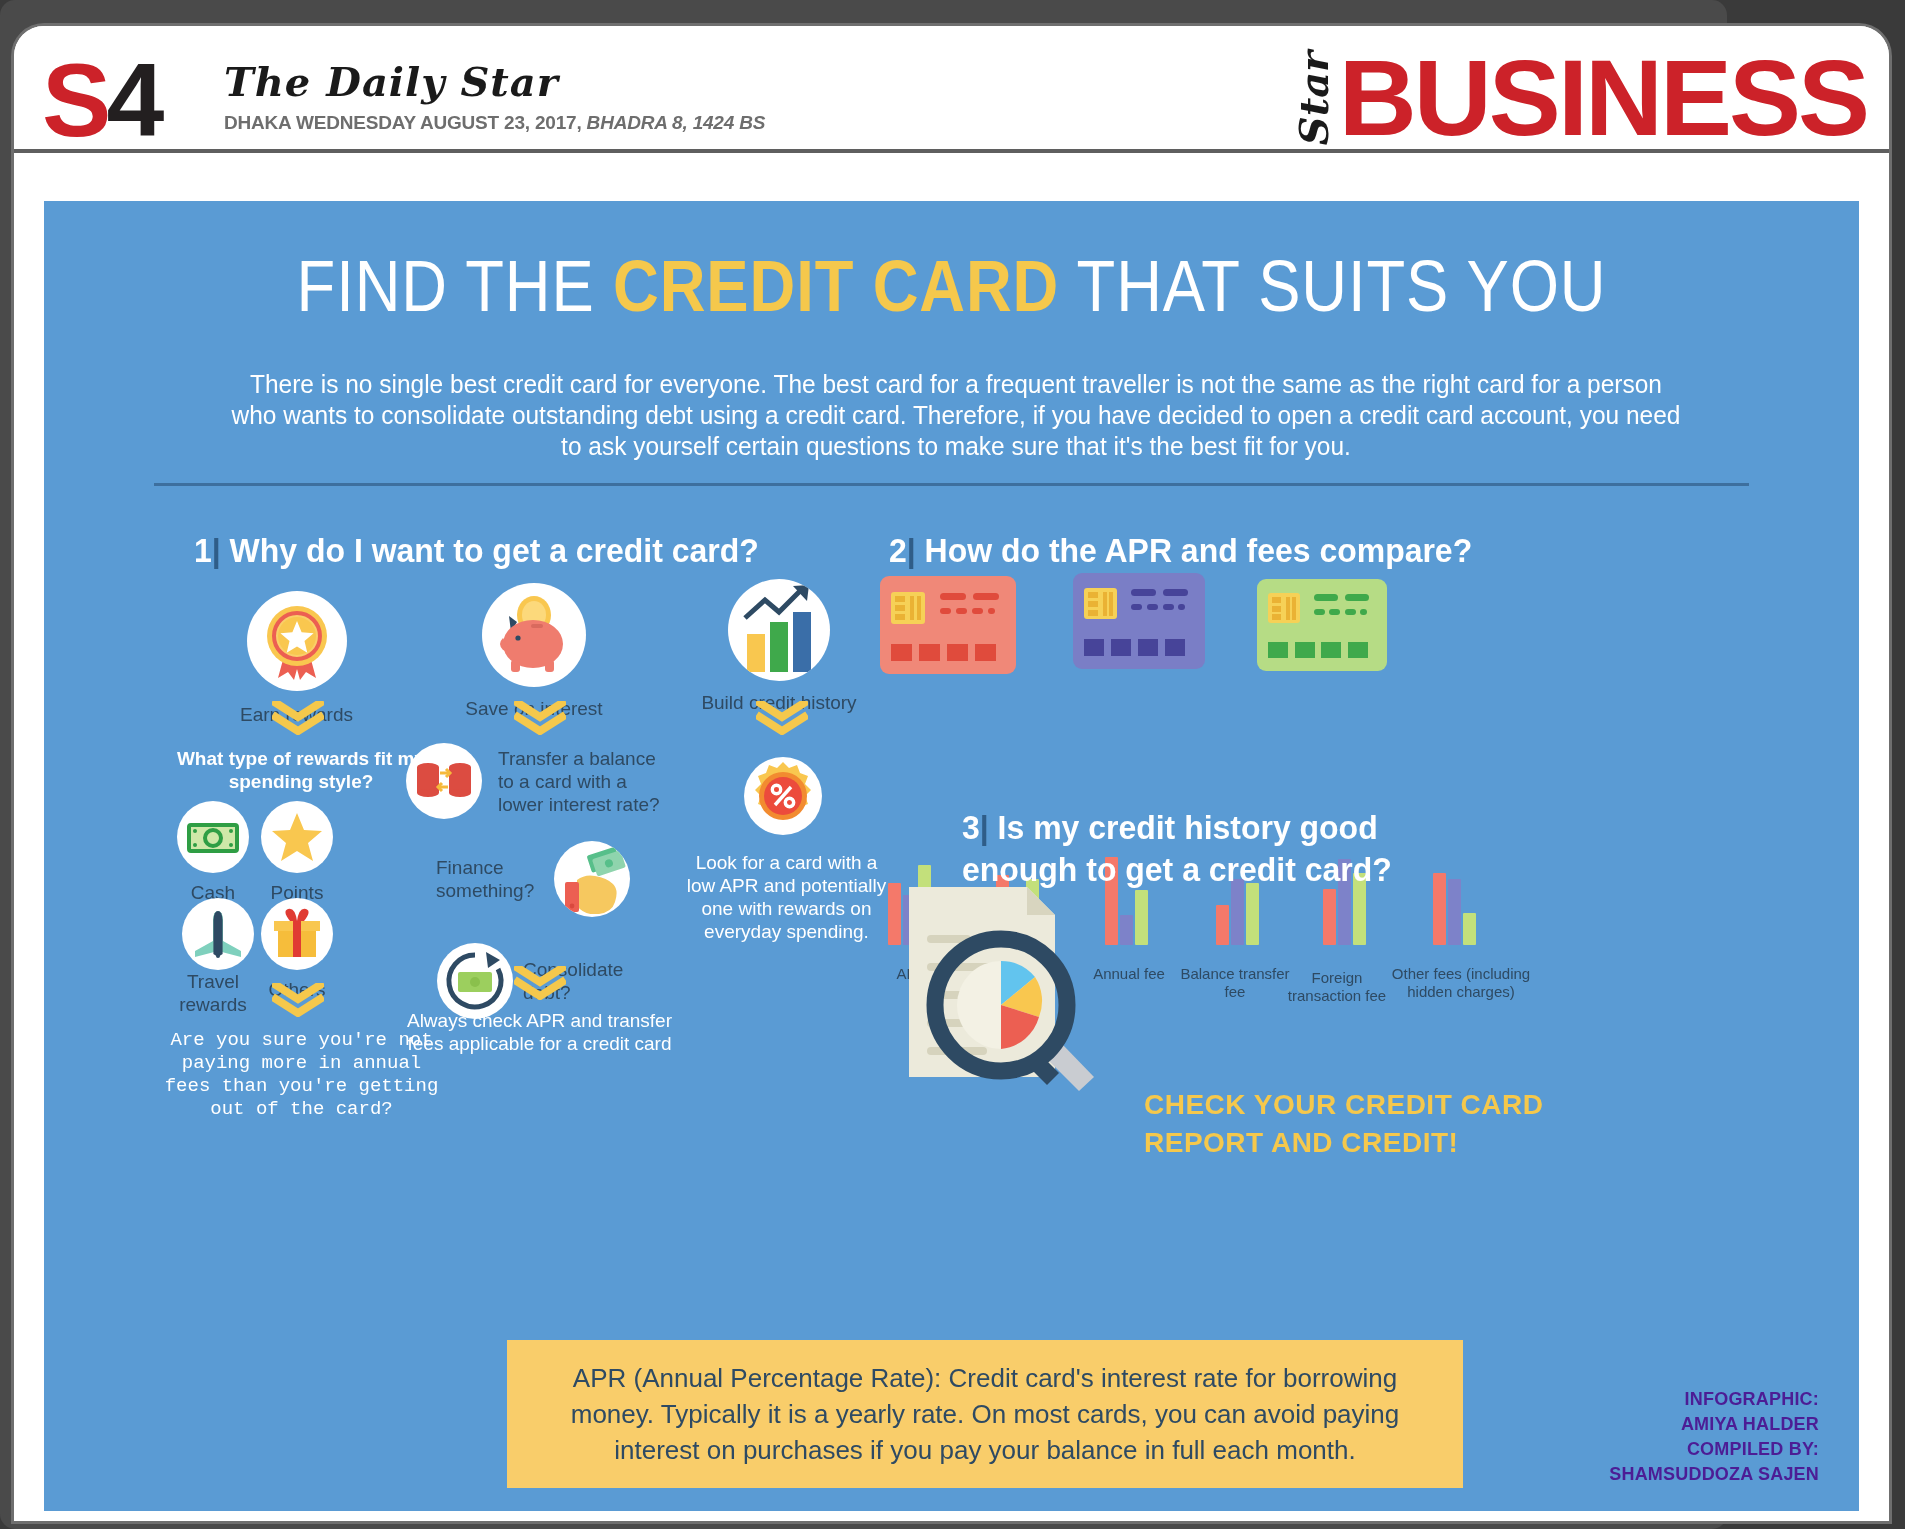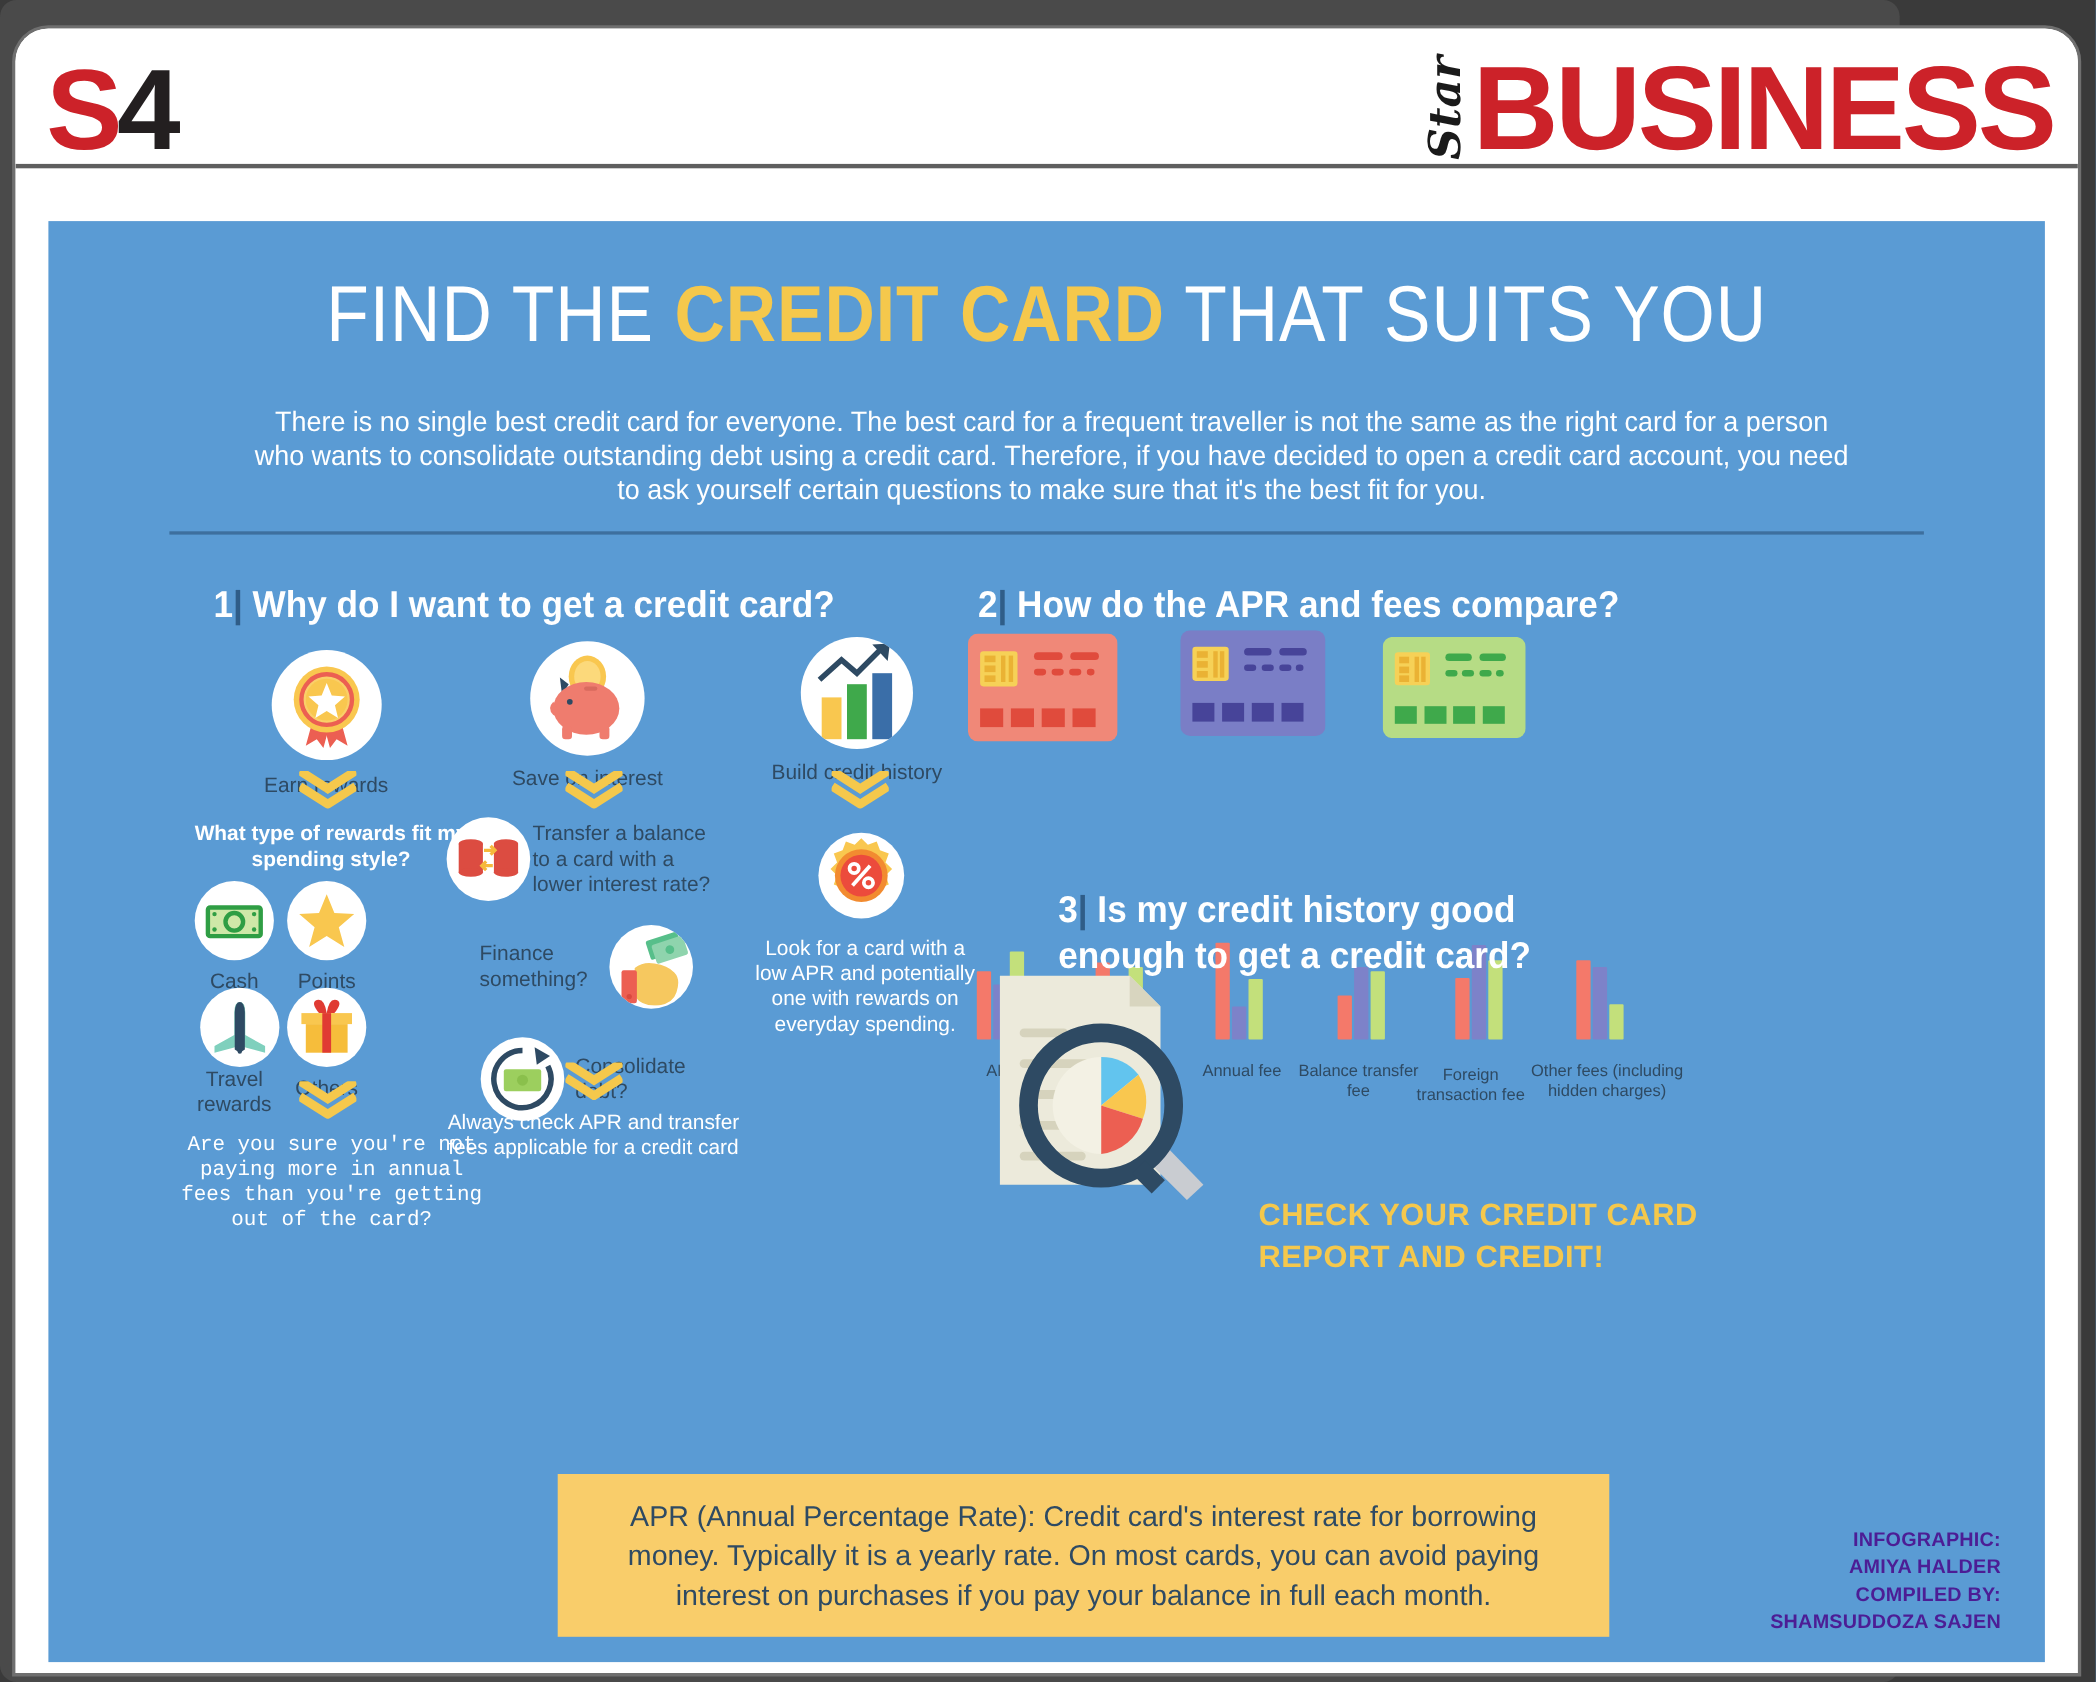--- a/index.html
+++ b/index.html
@@ -199,20 +199,24 @@
   }
 </style>
 </head>
 <body>
 
 <div id="page">
  <div class="paper">
 
   <div class="masthead">
     <div class="s4"><span class="s">S</span><span class="four">4</span></div>
+    <div class="dsblock">
+      <div class="ds-name">The Daily Star</div>
+      <div class="ds-date"><span>DHAKA WEDNESDAY AUGUST 23, 2017,</span> <em>BHADRA 8, 1424 BS</em></div>
+    </div>
     <div class="biz">
       <div class="biz-star">Star</div>
       <div class="biz-word">BUSINESS</div>
     </div>
   </div>
 
   <div class="panel">
 
     <div class="title"><span>FIND THE </span><span class="hl">CREDIT CARD</span><span> THAT SUITS YOU</span></div>
 
@@ -331,21 +335,21 @@
     </div>
     <div class="abs cap cap-w" style="left:115px; top:828px; width:285px;font-family:Liberation Mono, monospace;">Are you sure you're not paying more in annual fees than you're getting out of the card?</div>
 
     <div class="abs" style="left:470px; top:500px;">
       <svg width="52" height="34" viewBox="0 0 52 34">
             <path d="M4 2 L26 16 L48 2" stroke="#f5c84c" stroke-width="8" fill="none" stroke-linecap="square"></path>
             <path d="M4 16 L26 30 L48 16" stroke="#f5c84c" stroke-width="8" fill="none" stroke-linecap="square"></path>
           </svg>
     </div>
 
-    <div class="abs" style="left:362px; top:542px; display:flex; align-items:flex-start; gap:2px;justify-content:space-between;">
+    <div class="abs" style="left:362px; top:542px; display:flex; align-items:flex-start; gap:16px;justify-content:space-between;">
       <div class="circ" style="width:76px;height:76px;flex:none;">
         <svg width="64" height="64" viewBox="0 0 64 64">
           <g fill="#dc4c41">
             <ellipse cx="16" cy="18" rx="11" ry="4"></ellipse>
                 <rect x="5" y="18" width="22" height="26"></rect>
                 <ellipse cx="16" cy="44" rx="11" ry="4"></ellipse>
             <ellipse cx="48" cy="18" rx="11" ry="4"></ellipse>
                 <rect x="37" y="18" width="22" height="26"></rect>
                 <ellipse cx="48" cy="44" rx="11" ry="4"></ellipse>
           </g>

